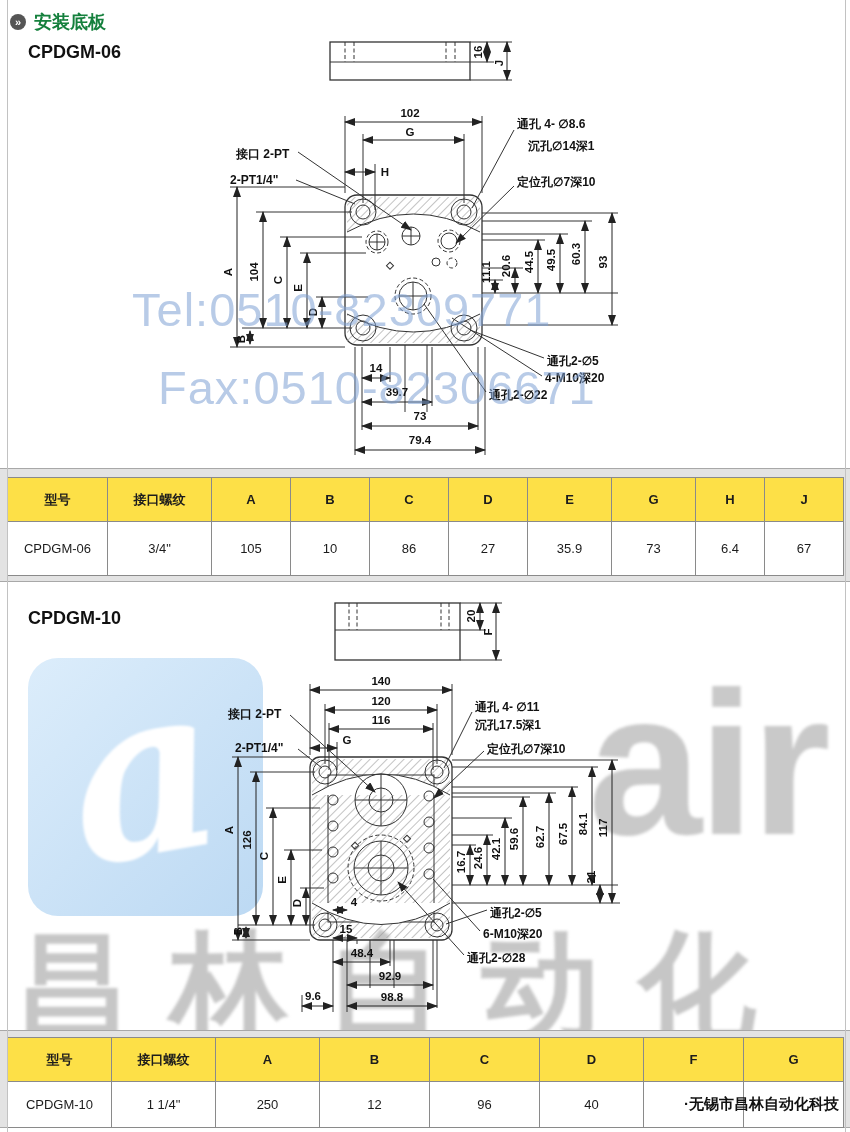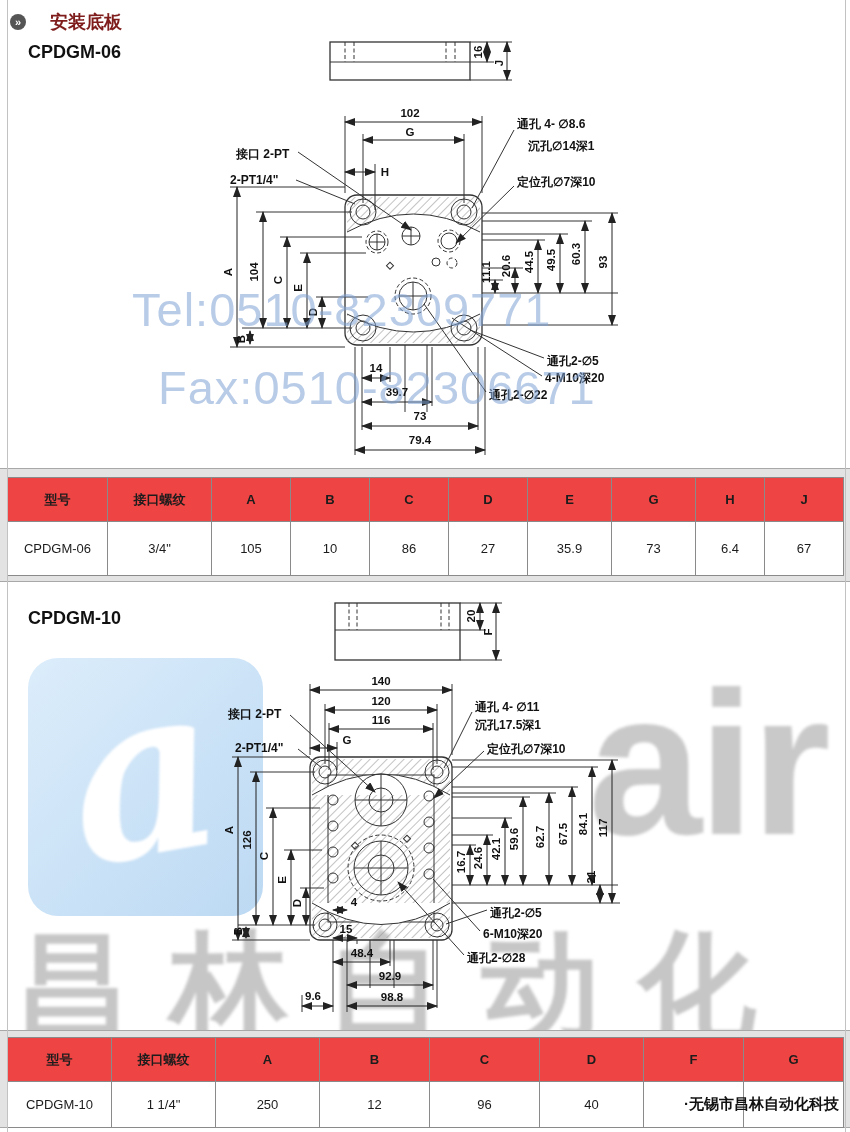--- a/index.html
+++ b/index.html
@@ -5,21 +5,21 @@
   html,body{margin:0;padding:0;background:#f2f2f2;}
   #page{position:relative;width:850px;height:1132px;background:#ffffff;
         font-family:"Liberation Sans",sans-serif;overflow:hidden;margin:0 auto;}
   .edge{position:absolute;top:0;width:1px;height:1132px;background:#c2c2c2;z-index:6;}
   .edge.l{left:7;left:7px}.edge.r{left:845px}
 
   
   .hdr{position:absolute;left:10px;top:10px;display:flex;align-items:center;gap:8px;z-index:5;}
   .hdr-icon{width:16px;height:16px;border-radius:50%;background:#555;color:#fff;font-size:11px;
             display:flex;align-items:center;justify-content:center;font-weight:bold;}
-  .sec-title{font-size:18px;font-weight:bold;color:#7f1d1d;margin-left:16px;}
+  .sec-title{font-size:18px;font-weight:bold;color:#15803d;}
   .model-title{position:absolute;left:28px;top:42px;font-size:18px;font-weight:bold;color:#111;z-index:5;}
   .model-title.m10{top:608px;}
 
   
   .wm-blue{position:absolute;z-index:3;color:rgba(125,160,212,0.55);font-size:47px;
            letter-spacing:1px;white-space:nowrap;pointer-events:none;}
   .wm-logo{position:absolute;left:28px;top:658px;width:235px;height:258px;border-radius:30px;
            background:linear-gradient(135deg,#dcedfb 0%,#bcd9f3 100%);z-index:0;
            display:flex;align-items:center;justify-content:center;overflow:hidden;}
   .wm-logo span{font-family:"DejaVu Serif",serif;font-style:italic;font-weight:bold;
@@ -30,21 +30,21 @@
   .wm-cn{position:absolute;left:14px;top:908px;z-index:0;color:#c6c6c6;font-weight:bold;
          font-size:118px;letter-spacing:38px;white-space:nowrap;filter:blur(1.5px);}
 
   
   .twrap{position:absolute;left:0;width:850px;background:#e3e3e3;z-index:4;
          border-top:1px solid #a8a8a8;border-bottom:1px solid #a8a8a8;box-sizing:border-box;}
   .twrap.t1{top:468px;height:114px;padding:8px 7px 9px;}
   .twrap.t2{top:1030px;height:98px;padding:6px 7px 8px;}
   table{border-collapse:collapse;width:836px;table-layout:fixed;background:#fff;}
   th,td{border:1px solid #8a8a8a;text-align:center;font-size:13px;color:#1c1c1c;padding:0;}
-  th{background:#ef4444;font-weight:bold;height:43px;}
+  th{background:#fde047;font-weight:bold;height:43px;}
   .t1 td{height:53px;}
   .t2 td{height:45px;}
 
   .footer-co{position:absolute;left:684px;top:1095px;z-index:7;font-size:15px;font-weight:bold;color:#111;
              white-space:nowrap;}
 
   
   svg.draw{position:absolute;left:0;z-index:1;}
   .xl{stroke:#333;stroke-width:1;fill:none;}
   .th2{stroke:#333;stroke-width:1.3;fill:none;}

